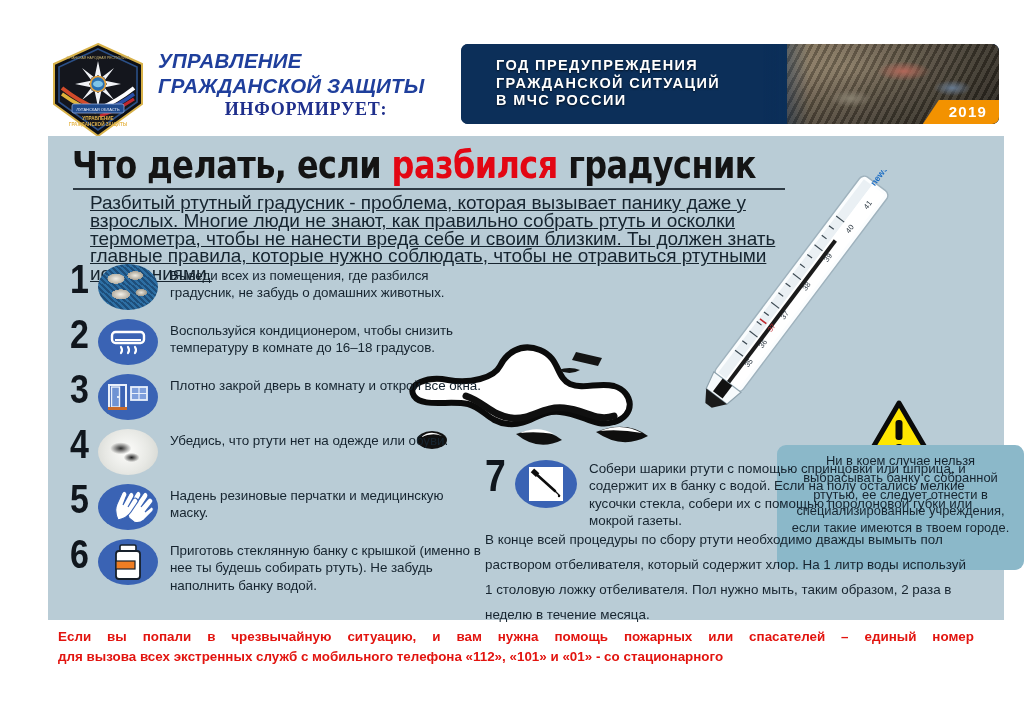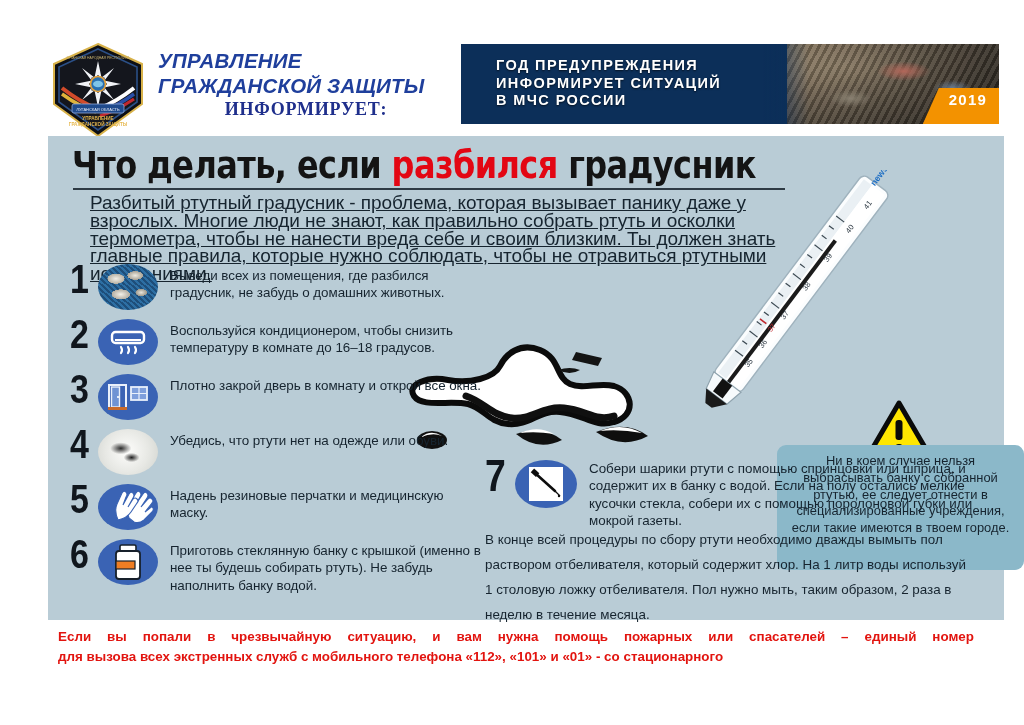--- a/index.html
+++ b/index.html
@@ -51,20 +51,21 @@
     padding-right: 4px;
   }
 
   
   #banner {
     position: absolute;
     left: 461px; top: 44px;
     width: 538px; height: 80px;
     overflow: hidden;
     background: #0b2a50;
+    border-radius: 7px;
   }
   #banner-rays {
     position: absolute; inset: 0;
     background:
       radial-gradient(circle at 30% 50%, rgba(120,190,255,.55) 0%, rgba(30,90,170,.15) 45%, rgba(5,25,60,0) 70%),
       repeating-conic-gradient(from 178deg at 30% 52%,
         rgba(255,255,255,.13) 0deg 3deg, rgba(255,255,255,0) 3deg 8deg),
       linear-gradient(100deg, #061d3e 0%, #10417c 35%, #1d5fa8 58%, #0d3straight 59%, #092948 100%);
     background-color: #0c2f59;
   }
@@ -103,21 +104,21 @@
     font-size: 14.5px;
     letter-spacing: 1.4px;
     line-height: 17.5px;
     text-shadow: 0 1px 2px rgba(0,0,0,.65);
     white-space: nowrap;
   }
   #year-badge {
     position: absolute;
     right: 0; bottom: 0;
     height: 24px;
-    padding: 0 12px 12px 26px;
+    padding: 0 12px 0 26px;
     background: #f39200;
     color: #ffffff;
     font-weight: bold;
     font-size: 15px;
     letter-spacing: 1.2px;
     line-height: 24px;
     clip-path: polygon(16px 0, 100% 0, 100% 100%, 0 100%);
     z-index: 5;
   }
 
@@ -337,21 +338,21 @@
     <div class="org-line">УПРАВЛЕНИЕ</div>
     <div class="org-line">ГРАЖДАНСКОЙ ЗАЩИТЫ</div>
     <div id="org-informs">ИНФОРМИРУЕТ:</div>
   </div>
 
   <div id="banner">
     <div id="banner-rays"></div>
     <div id="banner-photo"></div>
     <div id="banner-text">
       <div class="banner-line">ГОД ПРЕДУПРЕЖДЕНИЯ</div>
-      <div class="banner-line">ИНФОРМИРУЕТ СИТУАЦИЙ</div>
+      <div class="banner-line">ГРАЖДАНСКОЙ СИТУАЦИЙ</div>
       <div class="banner-line">В МЧС РОССИИ</div>
     </div>
     <div id="year-badge">2019</div>
   </div>
 </div>
 
 <div id="poster">
 
   <div id="poster-title">
     <span>Что делать, если </span><span class="hl">разбился</span><span> градусник</span>

